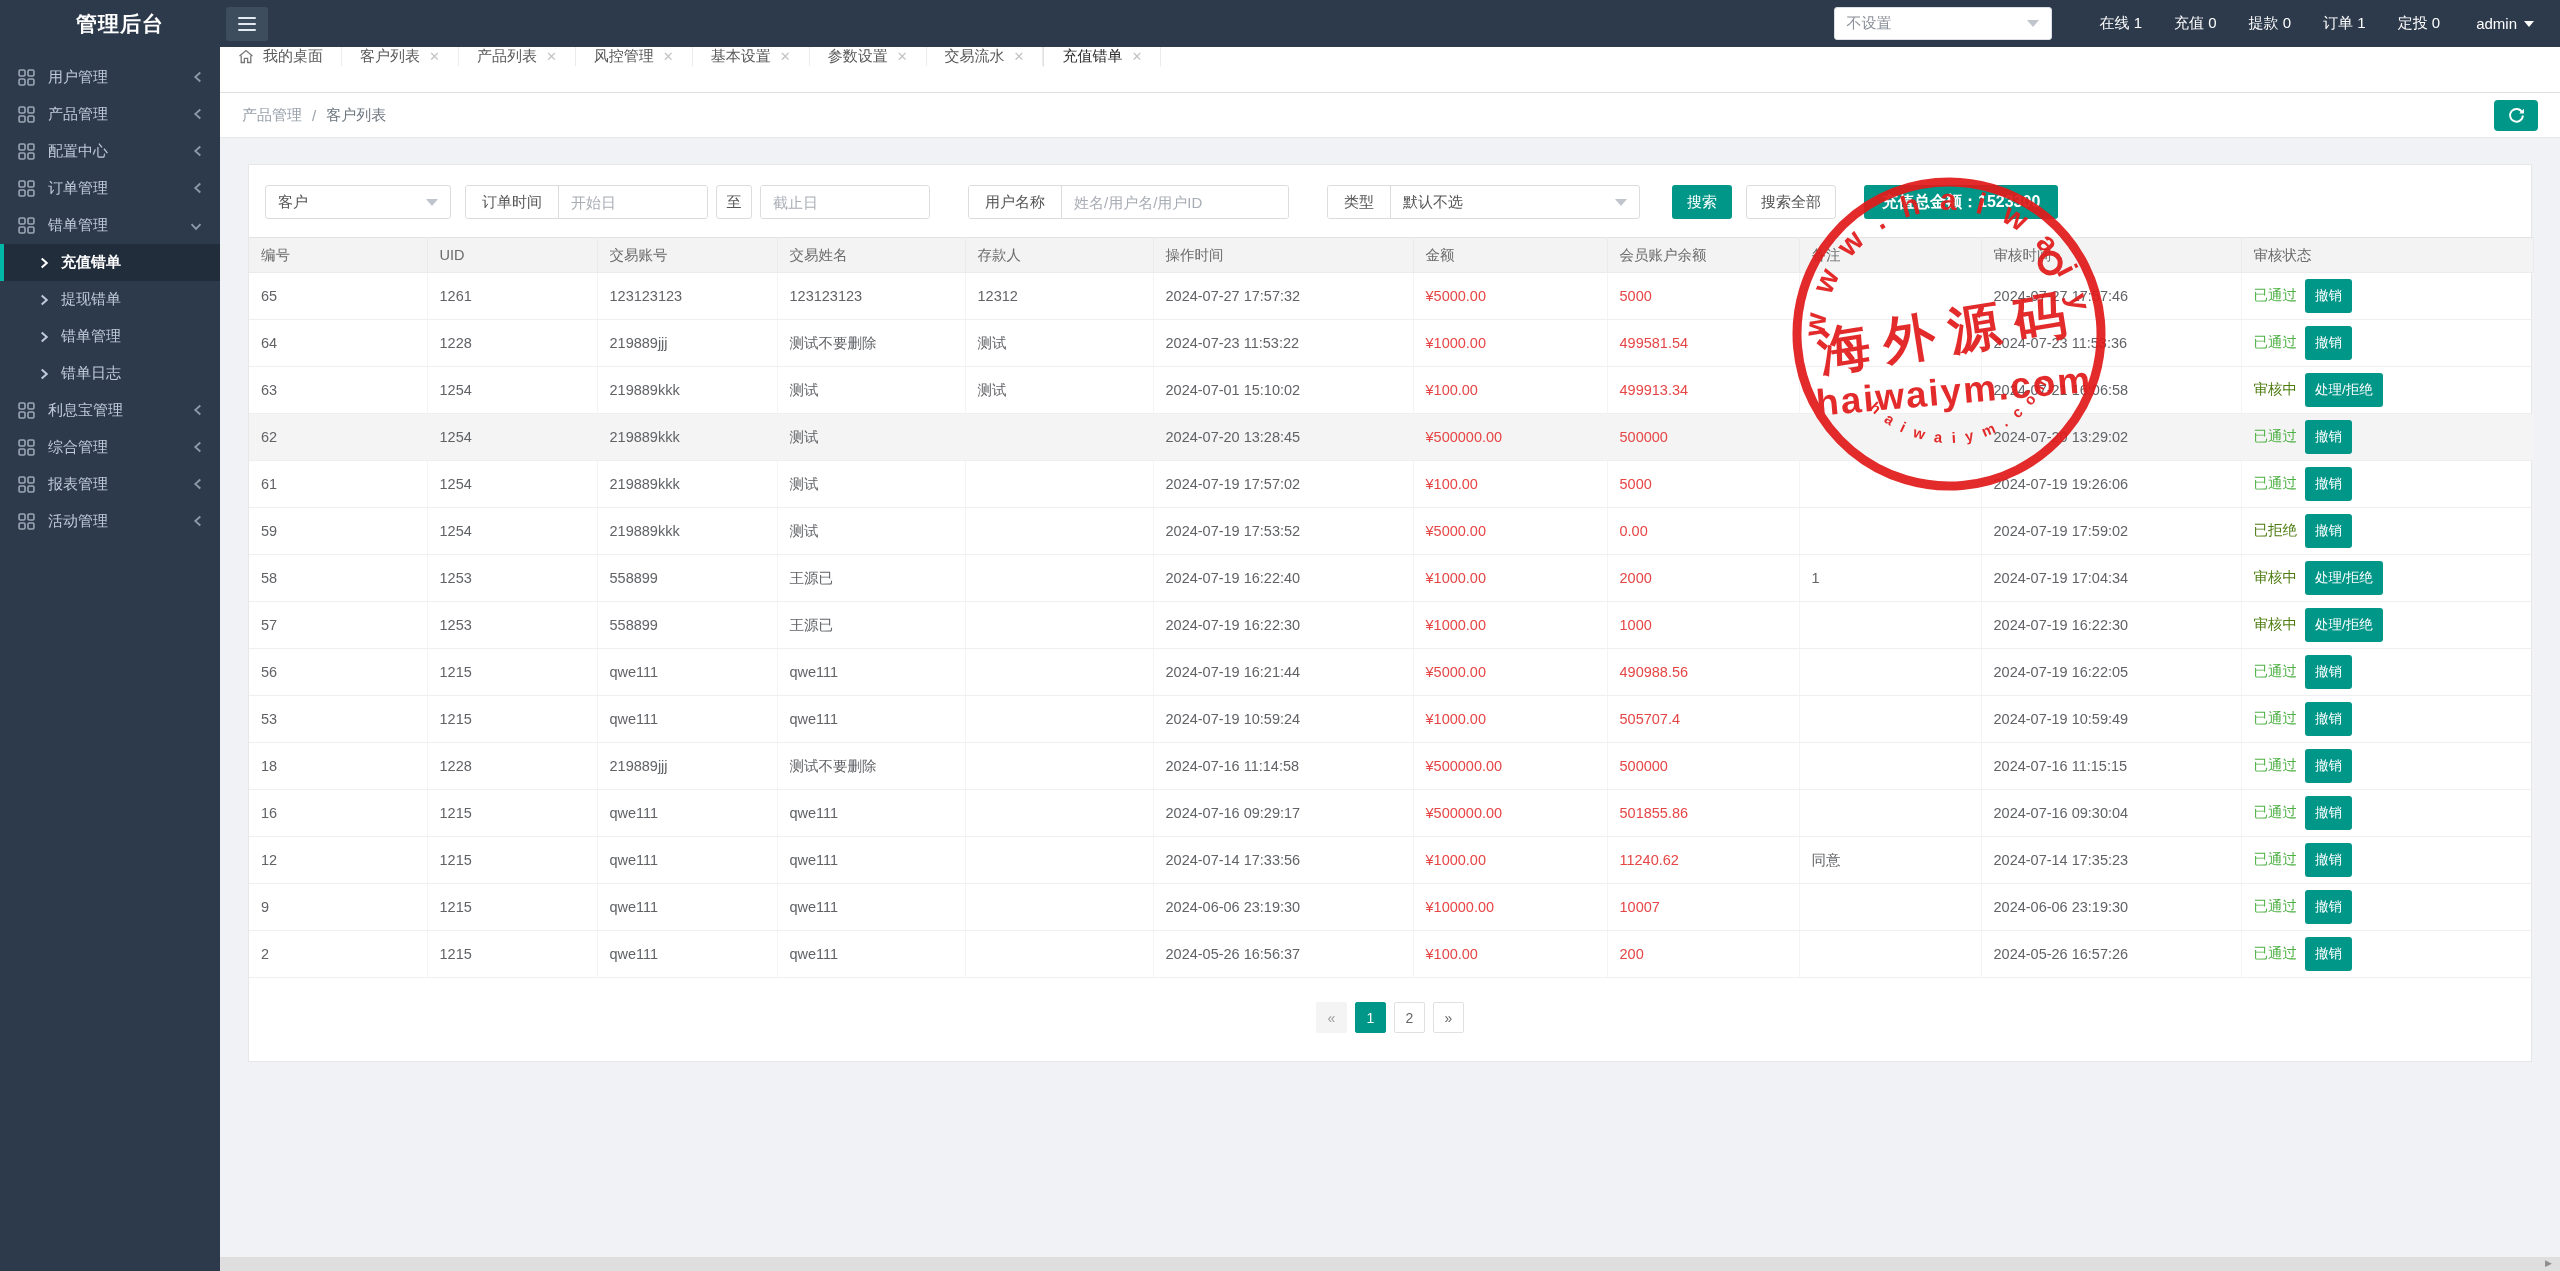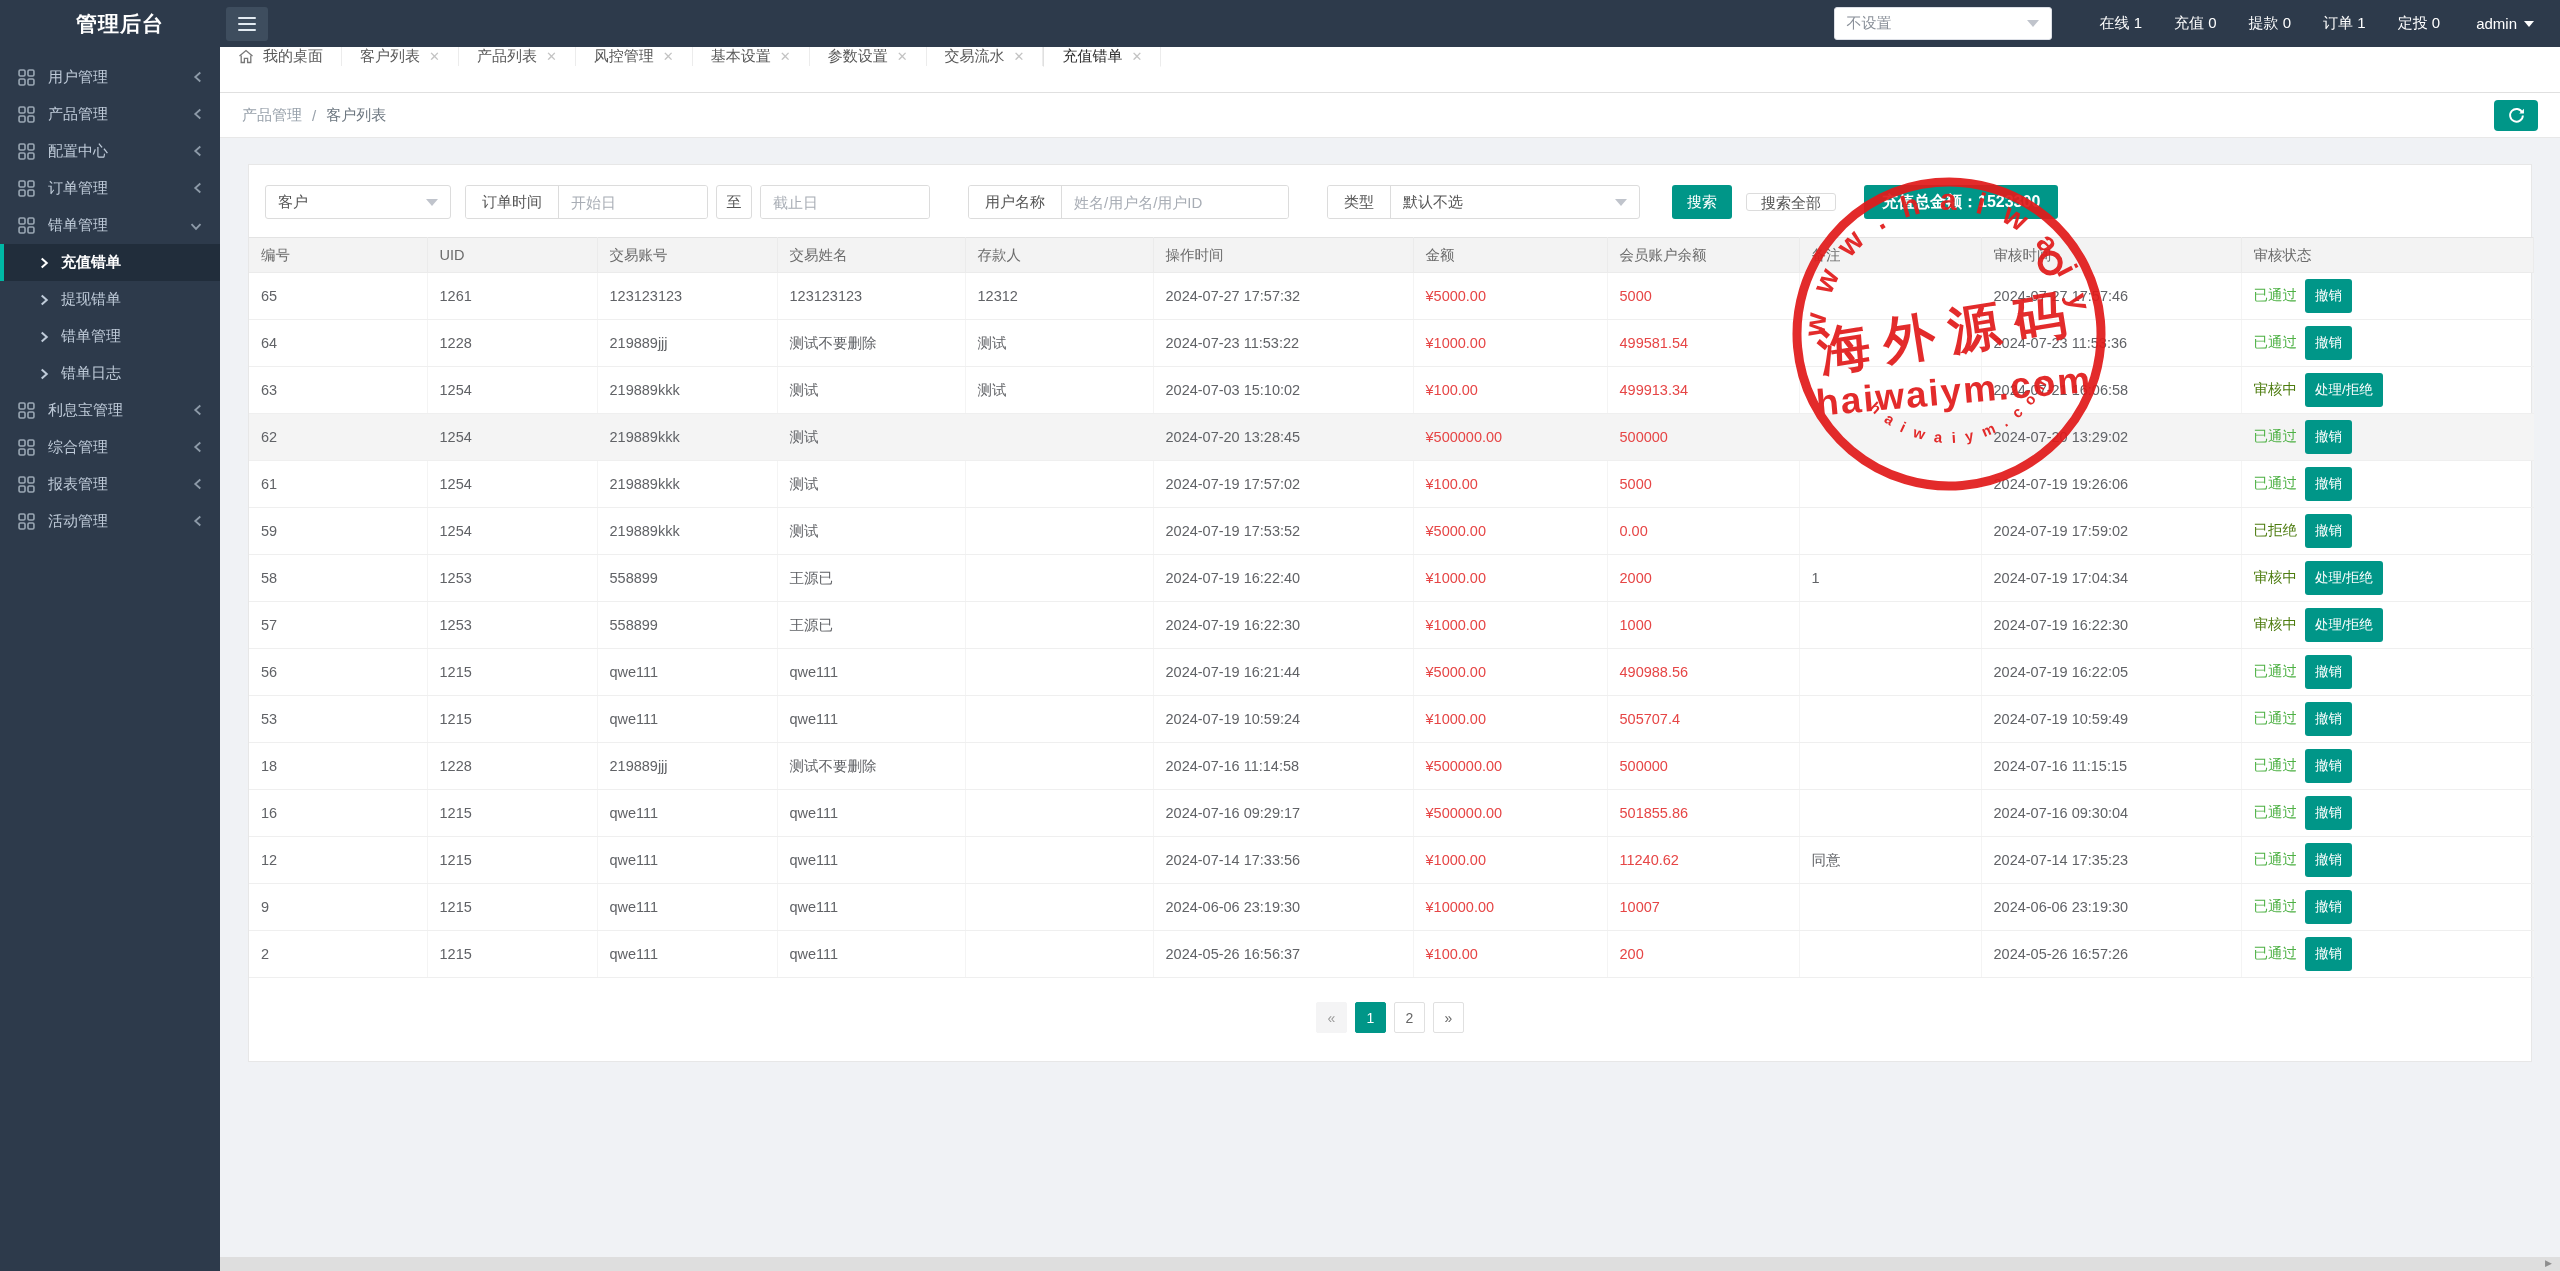--- a/index.html
+++ b/index.html
@@ -65,21 +65,21 @@
   .addon { display:flex; align-items:center; padding:0 16px; border-right:1px solid #dcdcdc; color:#555;
     background:#fff; white-space:nowrap; }
   .tinput { border:none; outline:none; padding:0 12px; font-size:15px; color:#333; background:#fff; }
   .tinput::placeholder { color:#a8adb5; }
   .mid-box { height:34px; width:36px; border:1px solid #dcdcdc; border-radius:3px; background:#fff;
     display:flex; align-items:center; justify-content:center; color:#555; margin:0 -6px; }
   .gsel { display:flex; align-items:center; justify-content:space-between; width:248px; padding:0 12px;
     color:#555; cursor:pointer; }
   .btn-teal { height:34px; padding:0 15px; background:#009688; color:#fff; border:none; border-radius:3px;
     font-size:15px; cursor:pointer; margin-left:18px; white-space:nowrap; }
-  .btn-plain { height:18px; padding:0 14px; background:#fff; border:1px solid #dcdcdc; border-radius:3px;
+  .btn-plain { height:34px; padding:0 14px; background:#fff; border:1px solid #dcdcdc; border-radius:3px;
     color:#555; font-size:15px; cursor:pointer; white-space:nowrap; }
   .total-badge { height:34px; display:flex; align-items:center; padding:0 18px; background:#009688;
     color:#fff; border-radius:3px; font-size:16px; font-weight:bold; margin-left:14px; white-space:nowrap; }
 
   table.grid { width:100%; border-collapse:collapse; table-layout:fixed; font-size:14.5px; color:#606266; }
   .grid th { background:#f3f3f3; font-weight:normal; color:#6b6b6b; text-align:left; height:35px;
     padding:0 12px; border:1px solid #ebebeb; border-top:1px solid #e3e3e3; }
   .grid td { height:47px; padding:0 12px; border-bottom:1px solid #efefef; border-right:1px solid #f4f4f4;
     overflow:hidden; white-space:nowrap; }
   .grid td:first-child, .grid th:first-child { border-left:none; }
@@ -443,21 +443,21 @@
                   <td></td>
                   <td>2024-07-23 11:53:36</td>
                   <td><span class="st st-pass">已通过</span><button class="act-btn">撤销</button></td>
                 </tr>
                 <tr class="">
                   <td>63</td>
                   <td>1254</td>
                   <td>219889kkk</td>
                   <td>测试</td>
                   <td>测试</td>
-                  <td>2024-07-03 15:10:02</td>
+                  <td>2024-07-01 15:10:02</td>
                   <td class="red">¥100.00</td>
                   <td class="red">499913.34</td>
                   <td></td>
                   <td>2024-07-21 16:06:58</td>
                   <td><span class="st st-review">审核中</span><button class="act-btn">处理/拒绝</button></td>
                 </tr>
                 <tr class="hl">
                   <td>62</td>
                   <td>1254</td>
                   <td>219889kkk</td>

